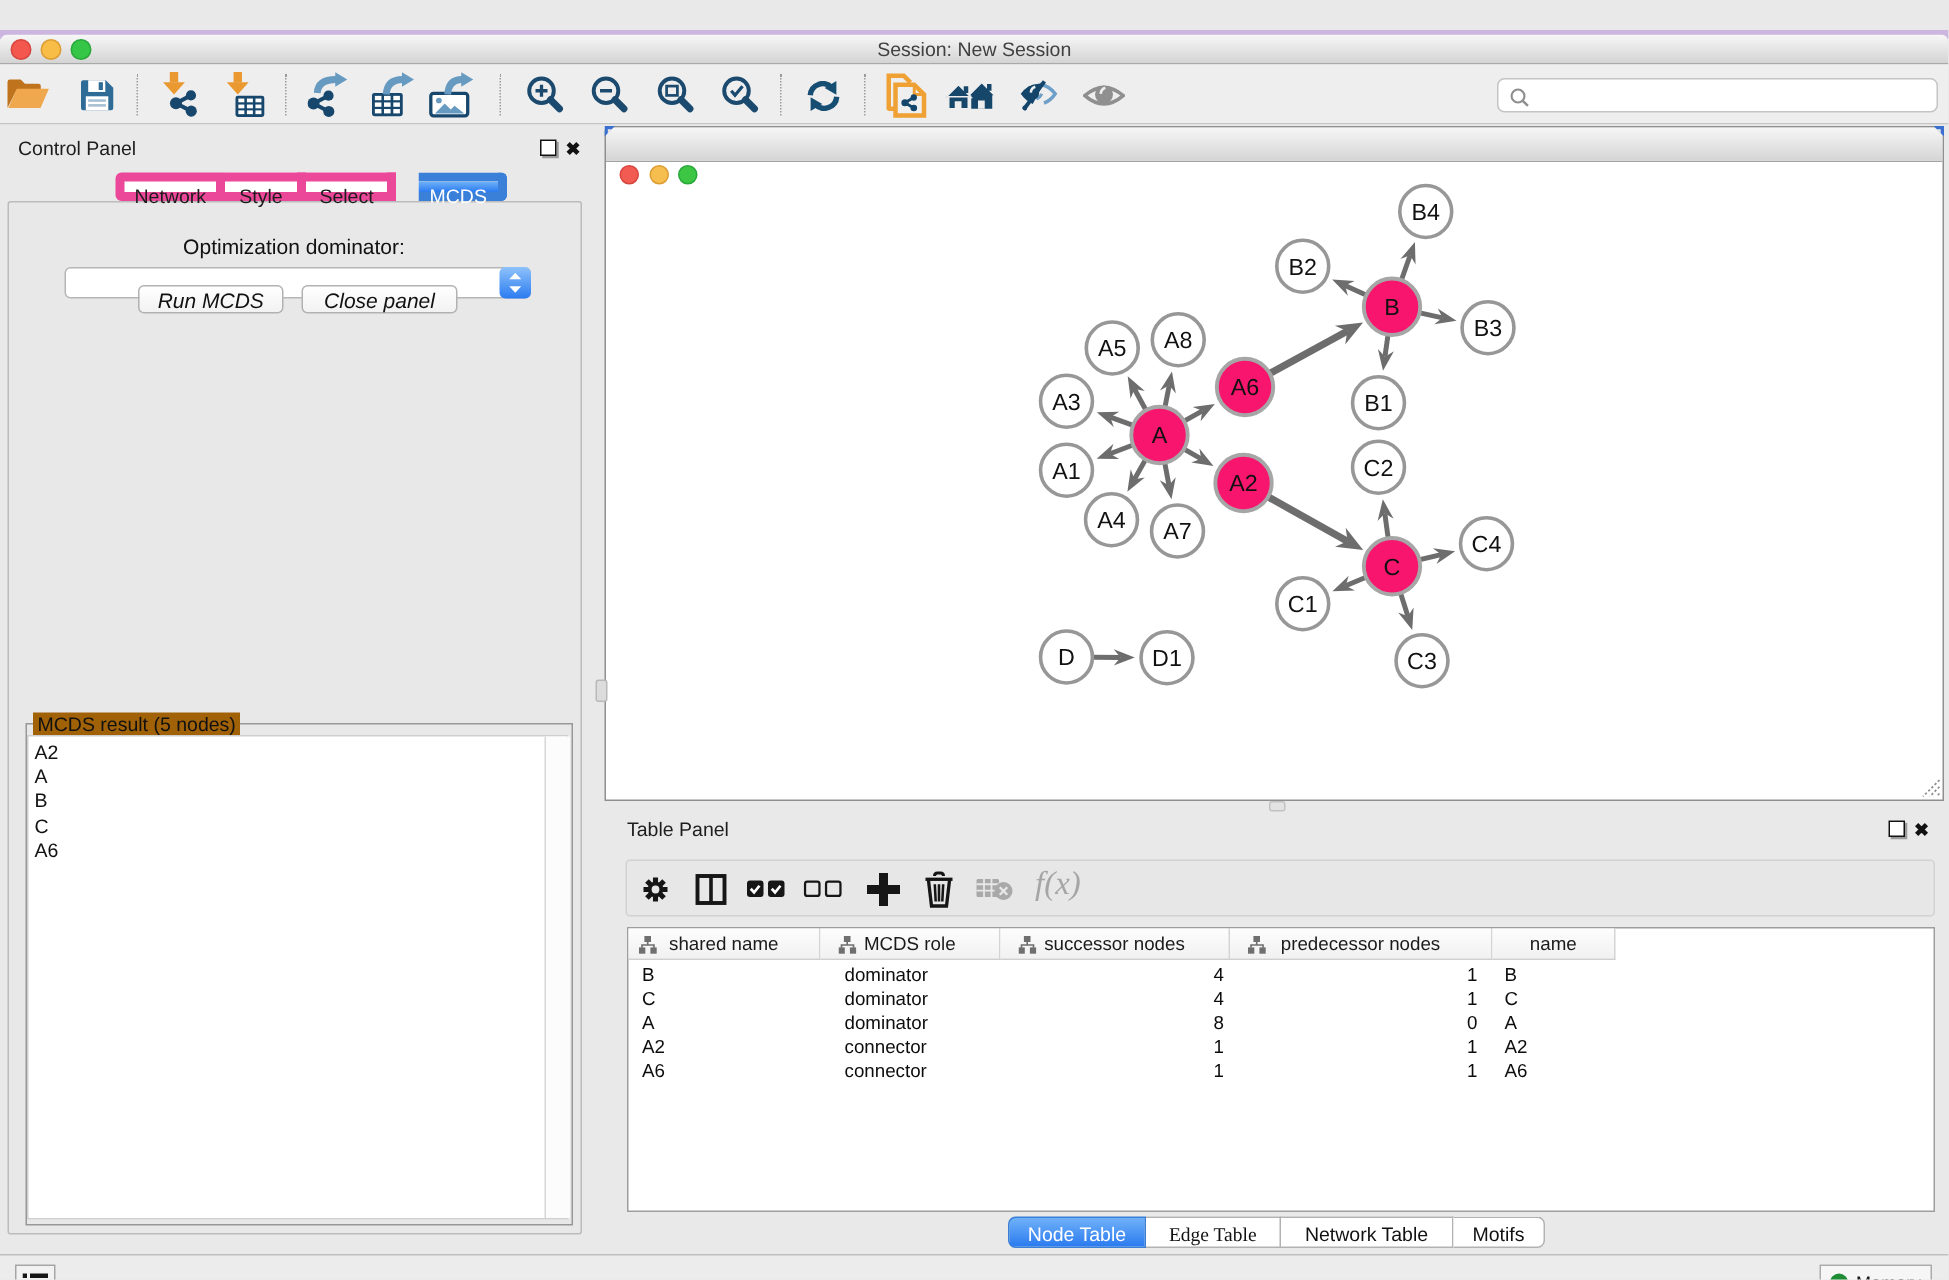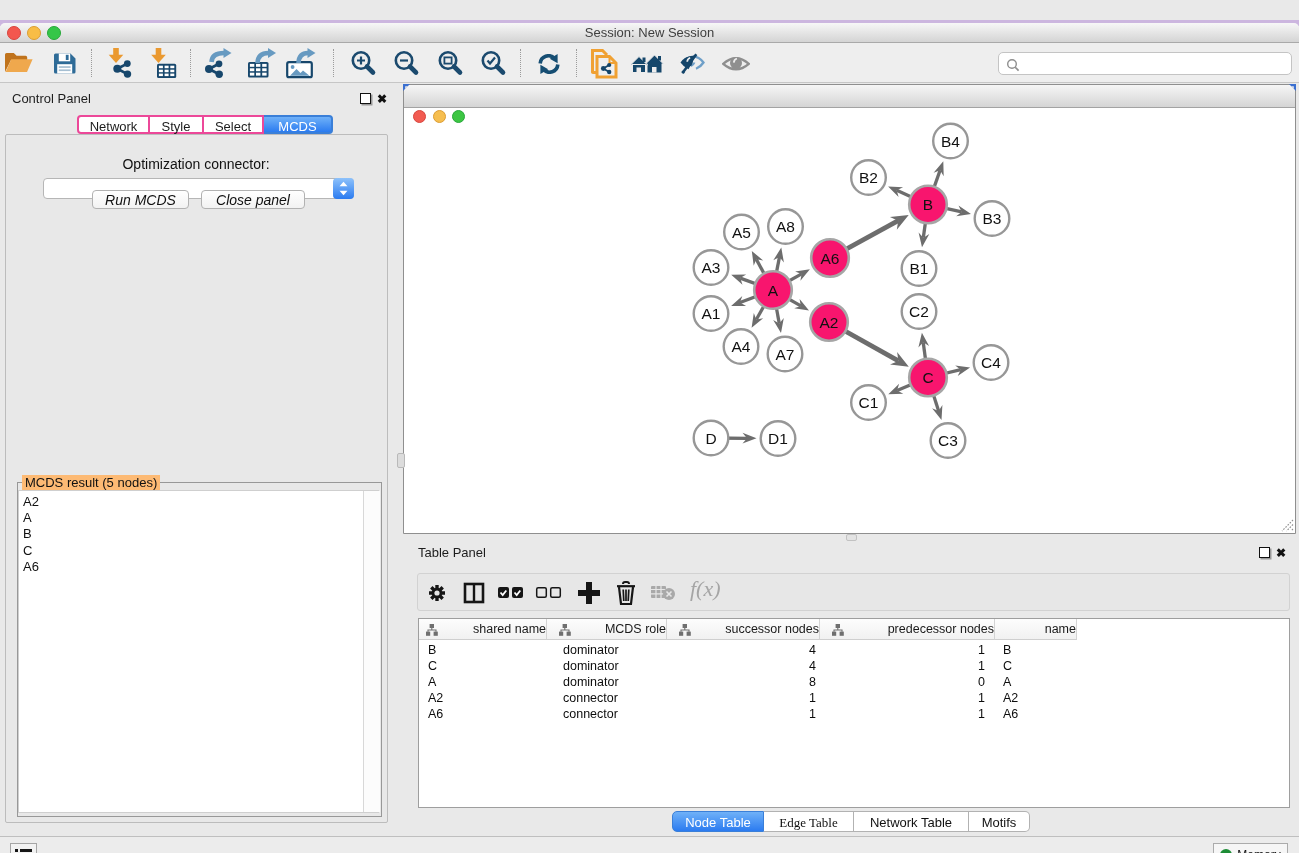--- a/index.html
+++ b/index.html
@@ -15,50 +15,50 @@
 .tsep{position:absolute;top:6px;height:28px;width:0;border-left:1px dotted #9b9b9b;}
 .ticon{position:absolute;top:6px;}
 #searchbox{position:absolute;left:998px;top:9px;width:292px;height:21px;background:#fff;
  border:1px solid #c4c4c4;border-radius:5px;}
 #mdi{left:0;top:63px;width:1299px;height:753px;background:#e9e9e9;}
 
 #cpTitle{left:12px;top:71px;font-size:13px;color:#1d1d1d;}
 .floatIcon{width:9px;height:9px;border:1.5px solid #111;box-shadow:1.5px 1.5px 0 #9a9a9a;background:#fff;}
 .xIcon{font-size:12px;color:#111;font-weight:bold;line-height:10px;}
 .tabstrip .tab{position:absolute;top:0;height:19px;line-height:19px;text-align:center;
- font-size:13px;color:#1c1c1c;background:#fff;border:2px solid #ec4899;box-sizing:border-box;}
+ font-size:13px;color:#1c1c1c;background:#fff;border:6px solid #ec4899;box-sizing:border-box;}
 .tabsel{background:linear-gradient(#6fb1f8,#2b7bf0) !important;color:#fff !important;border-color:#3a7fd8 !important;}
 #cpBox{left:5px;top:114px;width:381px;height:687px;background:#e8e8e8;border:1px solid #bcbcbc;border-radius:2px;}
 #optLabel{left:0px;top:136px;width:392px;text-align:center;font-size:14px;color:#111;}
 #cpSelect{left:43px;top:158px;width:311px;height:21px;background:#fff;border:1px solid #b6b6b6;
  border-radius:4px;box-sizing:border-box;}
 #cpSelStep{position:absolute;right:-1px;top:-1px;width:21px;height:21px;border-radius:4px;
  background:linear-gradient(#8ec2fb,#2b7bf0);}
 .btn{position:absolute;height:19px;line-height:18px;background:linear-gradient(#ffffff,#f2f2f2);
  border:1px solid #b2b2b2;border-radius:4px;text-align:center;font-size:14px;color:#111;box-sizing:border-box;font-style:italic;}
-#fsLegend{left:22px;top:455px;font-size:13px;color:#111;background:#fdba74;padding:0 3px;z-index:3;}
+#fsLegend{left:22px;top:455px;font-size:13px;color:#111;background:#a16207;padding:0 3px;z-index:3;}
 #fsBorder{left:17px;top:462px;width:363px;height:333px;border:1px solid #989898;}
 #fsList{left:18px;top:470px;width:361px;height:323px;background:#fff;border:1px solid #cfcfcf;box-sizing:border-box;
  font-size:13px;line-height:16.2px;color:#111;padding:3px 0 0 4px;}
 #fsScroll{left:363px;top:471px;width:16px;height:321px;background:#fcfcfc;border-left:1px solid #d8d8d8;}
 
 #netwin{left:403px;top:64px;width:893px;height:450px;background:#fff;border:1px solid #8f8f8f;
  border-radius:4px 4px 0 0;box-sizing:border-box;}
 #netTbar{position:absolute;left:0;top:0;width:100%;height:22px;background:linear-gradient(#f6f6f6,#d5d5d5);
  border-bottom:1px solid #a3a3a3;border-radius:4px 4px 0 0;}
 #netTitle{position:absolute;left:0;top:0;width:100%;height:22px;line-height:23px;text-align:center;
  font-size:13px;color:#2e2e2e;font-weight:bold;letter-spacing:0.1px;}
 
 #tpTitle{left:418px;top:525px;font-size:13px;color:#1d1d1d;}
 #tpToolbar{left:417px;top:553px;width:873px;height:38px;background:#e7e7e7;border:1px solid #d2d2d2;
  border-radius:3px;box-sizing:border-box;}
 #tpTable{left:418px;top:598px;width:872px;height:190px;background:#fff;border:1px solid #9e9e9e;box-sizing:border-box;}
 .thead{position:absolute;top:0px;height:21px;background:linear-gradient(#fdfdfd,#f1f1f1);
  border-right:1px solid #d4d4d4;border-bottom:1px solid #cfcfcf;box-sizing:border-box;
- font-size:12.5px;color:#1a1a1a;text-align:right;line-height:21px;}
+ font-size:12.5px;color:#1a1a1a;text-align:center;line-height:21px;}
 .trow{position:absolute;height:16px;font-size:12.5px;color:#0d0d0d;line-height:16px;}
 .num{text-align:right;}
 
 .btab{position:absolute;top:0;height:21px;line-height:21px;text-align:center;font-size:13px;
  color:#111;background:#fff;border:1px solid #b2b2b2;box-sizing:border-box;}
 #statusbar{left:0;top:816px;width:1299px;height:33px;background:#ececec;border-top:1px solid #bfbfbf;}
 #deskBot{left:0;top:849px;width:1299px;height:4px;background:#1c2941;}
 #memBtn{position:absolute;left:1213px;top:6px;width:75px;height:23px;background:#f6f6f6;
  border:1px solid #ababab;font-size:12px;color:#111;line-height:22px;text-align:center;box-sizing:border-box;}
 #listBtn{position:absolute;left:10px;top:6px;width:27px;height:24px;background:#f2f2f2;
@@ -213,23 +213,23 @@
 </div>
 <div class="abs" id="mdi"></div>
 <div class="abs" id="cpTitle">Control Panel</div>
 <div class="abs floatIcon" style="left:360px;top:73px"></div>
 <div class="abs xIcon" style="left:377px;top:74px">✖</div>
 <div class="abs" id="cpBox"></div>
 <div class="abs tabstrip" style="left:77px;top:95px;width:246px;height:20px">
  <div class="tab" style="left:0;width:73px;border-radius:4px 0 0 4px;">Network</div>
  <div class="tab" style="left:73px;width:54px;border-left:none;">Style</div>
  <div class="tab" style="left:127px;width:60px;border-left:none;">Select</div>
- <div class="tab tabsel" style="left:187px;width:69px;border-left:none;border-radius:0 4px 4px 0;">MCDS</div>
-</div>
-<div class="abs" id="optLabel">Optimization connector:</div>
+ <div class="tab tabsel" style="left:202px;width:59px;border-left:none;border-radius:0 4px 4px 0;">MCDS</div>
+</div>
+<div class="abs" id="optLabel">Optimization dominator:</div>
 <div class="abs" id="cpSelect">
  <div id="cpSelStep">
   <svg width="21" height="21" viewBox="0 0 21 21">
    <path d="M6.5,8.2 L10.5,3.8 L14.5,8.2 Z" fill="#fff"></path>
    <path d="M6.5,12.8 L10.5,17.2 L14.5,12.8 Z" fill="#fff"></path>
   </svg>
  </div>
 </div>
 <div class="btn" style="left:92px;top:190px;width:97px;">Run MCDS</div>
 <div class="btn" style="left:201px;top:190px;width:104px;">Close panel</div>

